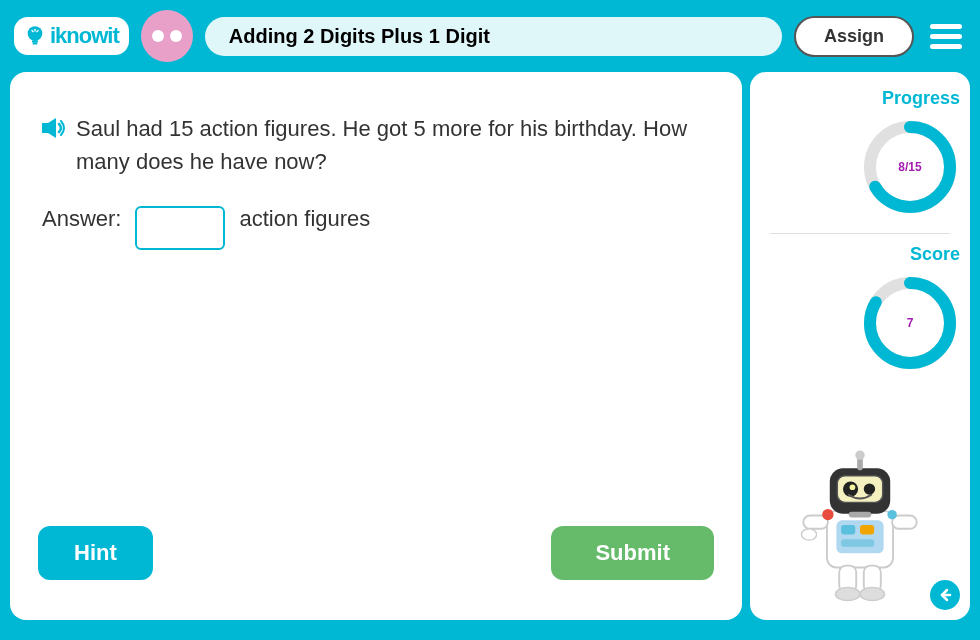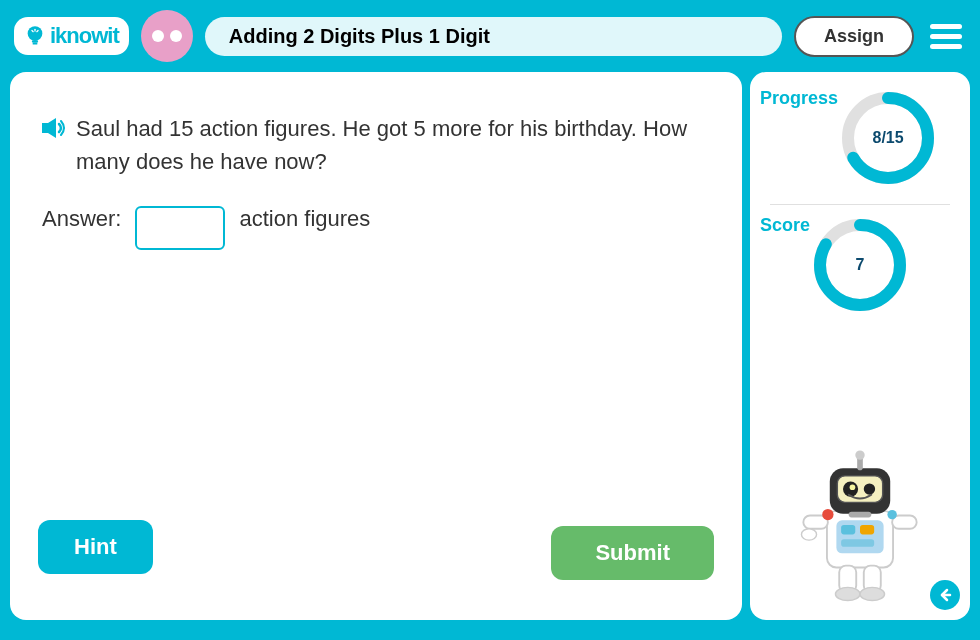--- a/index.html
+++ b/index.html
@@ -184,40 +184,39 @@
 
     .submit-btn {
       background: #66bb6a;
       border: none;
       border-radius: 12px;
       padding: 14px 44px;
       font-size: 22px;
       font-weight: 700;
       color: white;
       cursor: pointer;
-      margin-top: 6px;
     }
 
     
     .sidebar {
       width: 220px;
       background: white;
       border-radius: 16px;
       display: flex;
       flex-direction: column;
       align-items: center;
       padding: 16px 10px 10px;
       position: relative;
     }
 
     .sidebar-section {
       width: 100%;
       display: flex;
-      flex-direction: row;
-      align-items: flex-start;
+      flex-direction: column;
+      align-items: flex-end;
       margin-bottom: 10px;
     }
 
     .sidebar-label {
       font-size: 18px;
       font-weight: 700;
       color: #00b8d4;
       margin-bottom: 8px;
     }
 
@@ -232,23 +231,23 @@
       width: 100px;
       height: 100px;
       transform: rotate(-90deg);
     }
 
     .donut-text {
       position: absolute;
       top: 50%;
       left: 50%;
       transform: translate(-50%, -50%);
-      font-size: 16px;
-      font-weight: 700;
-      color: #0c4a6e;
+      font-size: 12px;
+      font-weight: 700;
+      color: #a21caf;
       text-align: center;
     }
 
     .divider {
       width: 90%;
       height: 1px;
       background: #e0e0e0;
       margin: 6px 0 10px;
     }
 

